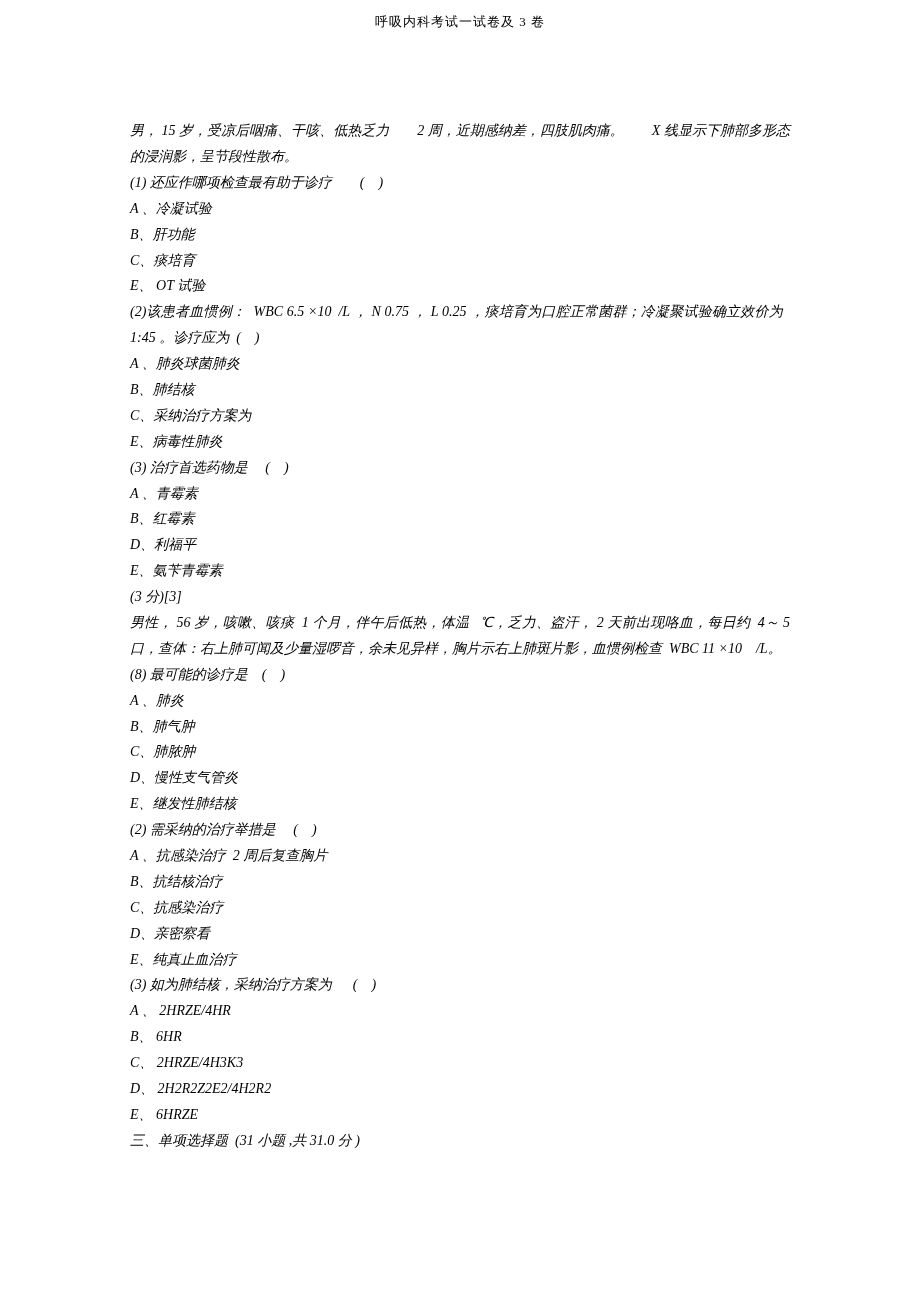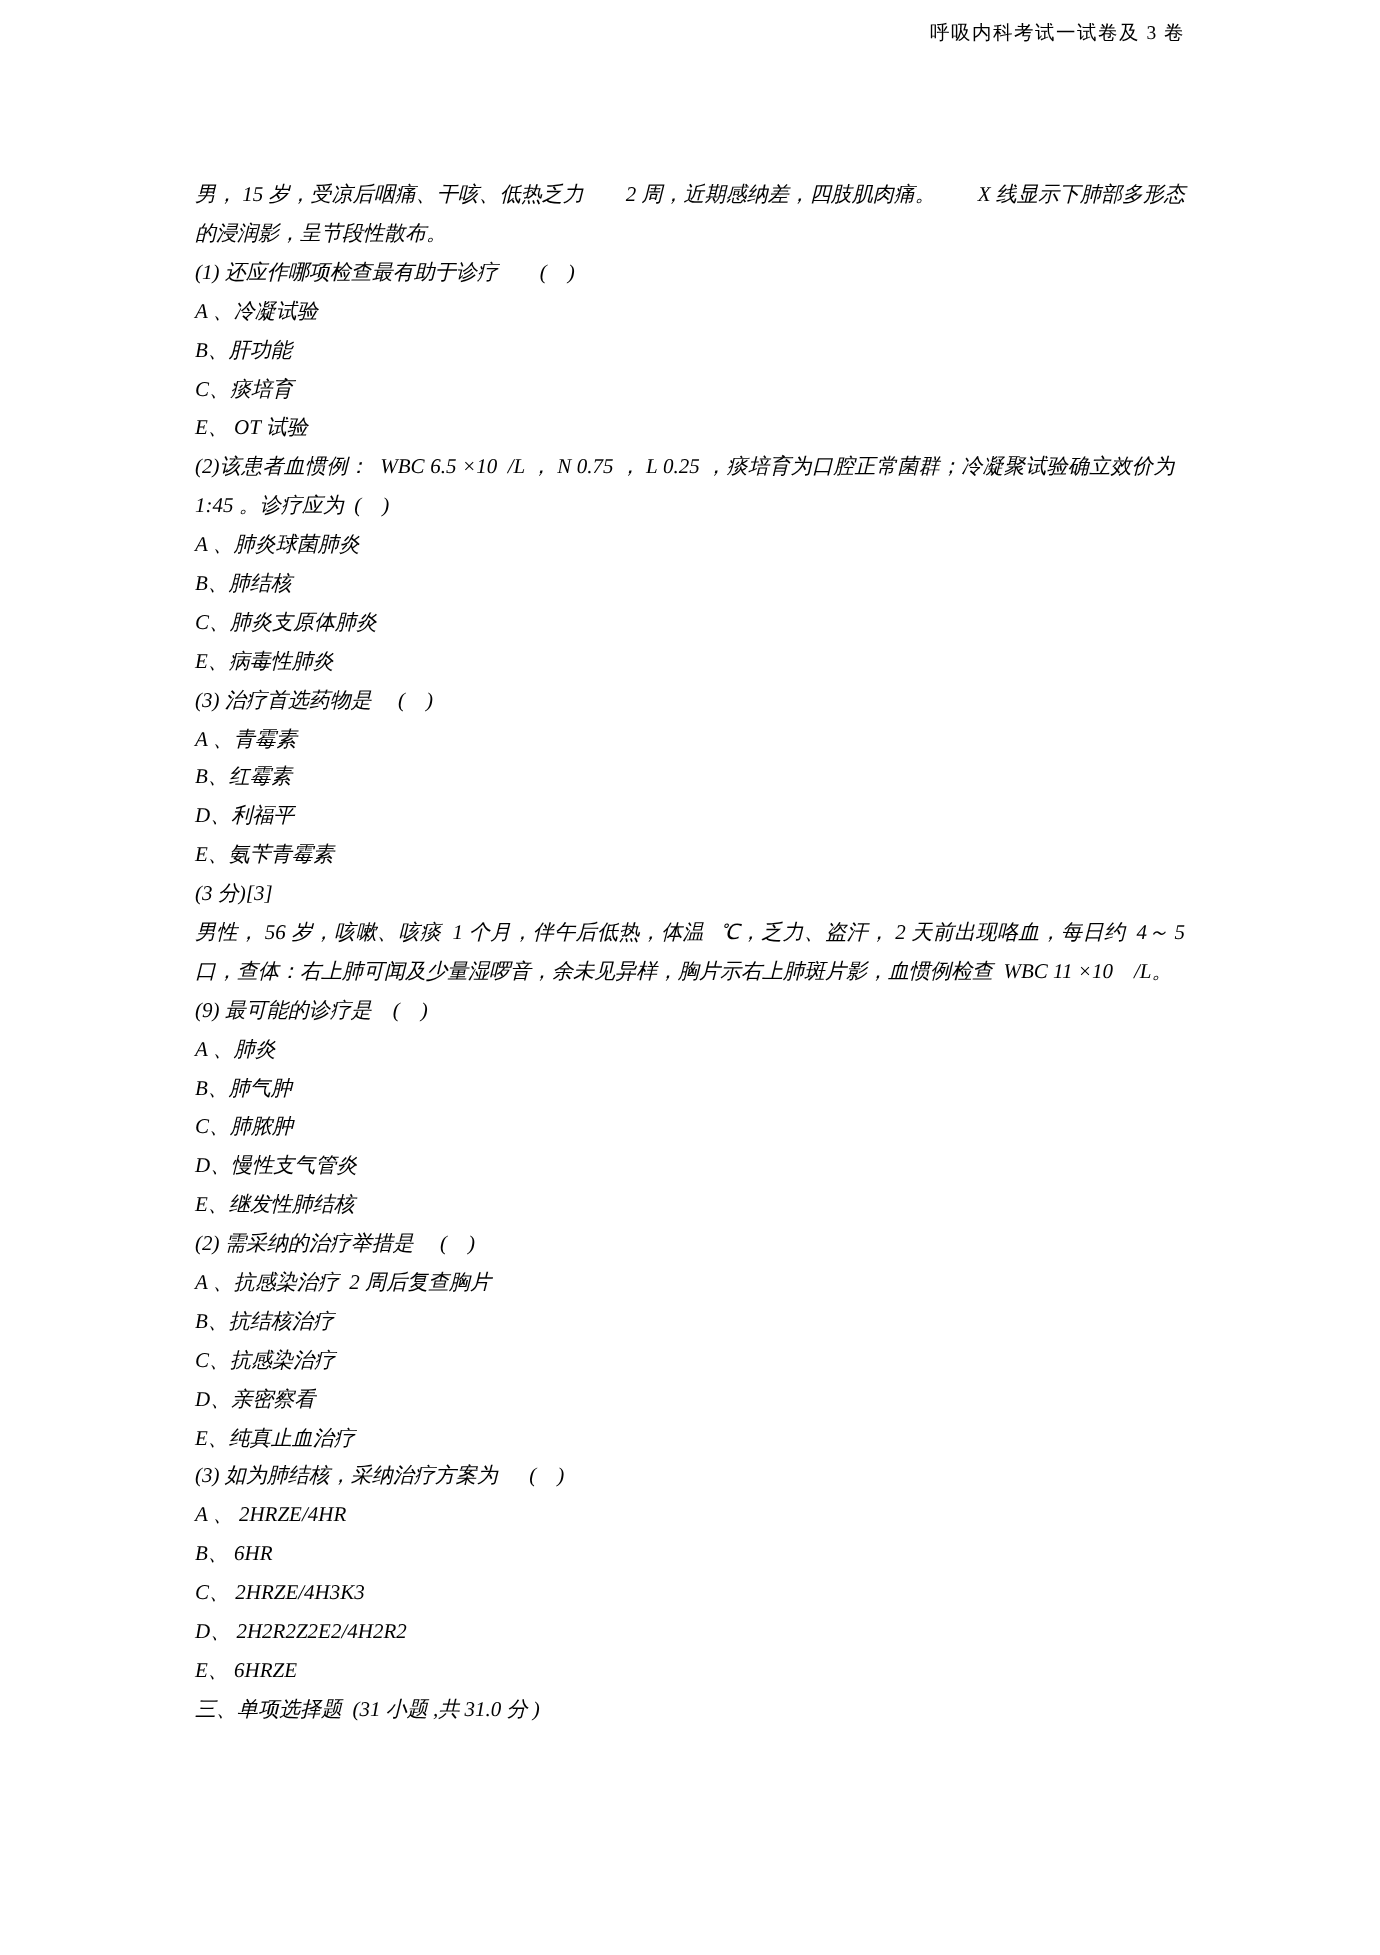--- a/index.html
+++ b/index.html
@@ -11,21 +11,21 @@
       width: 920px;
       min-height: 1303px;
       background: #ffffff;
       font-family: "SimSun", "宋体", serif;
       font-size: 14px;
       color: #000000;
       line-height: 1.85;
       padding: 10px 130px 40px 130px;
     }
     .header {
-      text-align: right;
+      text-align: center;
       font-size: 13px;
       margin-bottom: 84px;
       letter-spacing: 1px;
     }
     .content {
       text-align: left;
     }
     .line {
       white-space: pre-wrap;
       font-style: italic;
@@ -46,34 +46,34 @@
 
   <div class="line">(1) 还应作哪项检查最有助于诊疗  ( )</div>
   <div class="line">A 、冷凝试验</div>
   <div class="line">B、肝功能</div>
   <div class="line">C、痰培育</div>
   <div class="line">E、 OT 试验</div>
 
   <div class="line indent-justify">(2)该患者血惯例：  WBC 6.5 ×10 /L ， N 0.75 ， L 0.25 ，痰培育为口腔正常菌群；冷凝聚试验确立效价为 1:45 。诊疗应为 ( )</div>
   <div class="line">A 、肺炎球菌肺炎</div>
   <div class="line">B、肺结核</div>
-  <div class="line">C、肺炎支原体肺炎</div>
+  <div class="line">C、采纳治疗方案为</div>
   <div class="line">E、病毒性肺炎</div>
 
   <div class="line">(3) 治疗首选药物是  ( )</div>
   <div class="line">A 、青霉素</div>
   <div class="line">B、红霉素</div>
   <div class="line">D、利福平</div>
   <div class="line">E、氨苄青霉素</div>
 
   <div class="line">(3 分)[3]</div>
 
   <div class="line indent-justify">男性， 56 岁，咳嗽、咳痰  1 个月，伴午后低热，体温  ℃，乏力、盗汗， 2 天前出现咯血，每日约  4～ 5 口，查体：右上肺可闻及少量湿啰音，余未见异样，胸片示右上肺斑片影，血惯例检查  WBC 11 ×10 /L。</div>
 
-  <div class="line">(9) 最可能的诊疗是 ( )</div>
+  <div class="line">(8) 最可能的诊疗是 ( )</div>
   <div class="line">A 、肺炎</div>
   <div class="line">B、肺气肿</div>
   <div class="line">C、肺脓肿</div>
   <div class="line">D、慢性支气管炎</div>
   <div class="line">E、继发性肺结核</div>
 
   <div class="line">(2) 需采纳的治疗举措是  ( )</div>
   <div class="line">A 、抗感染治疗 2 周后复查胸片</div>
   <div class="line">B、抗结核治疗</div>
   <div class="line">C、抗感染治疗</div>

